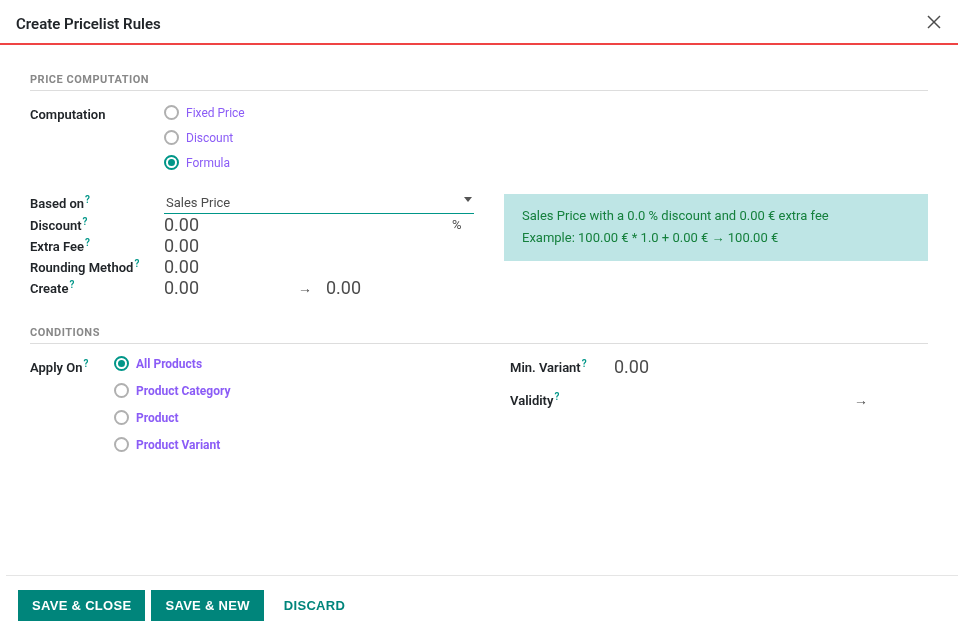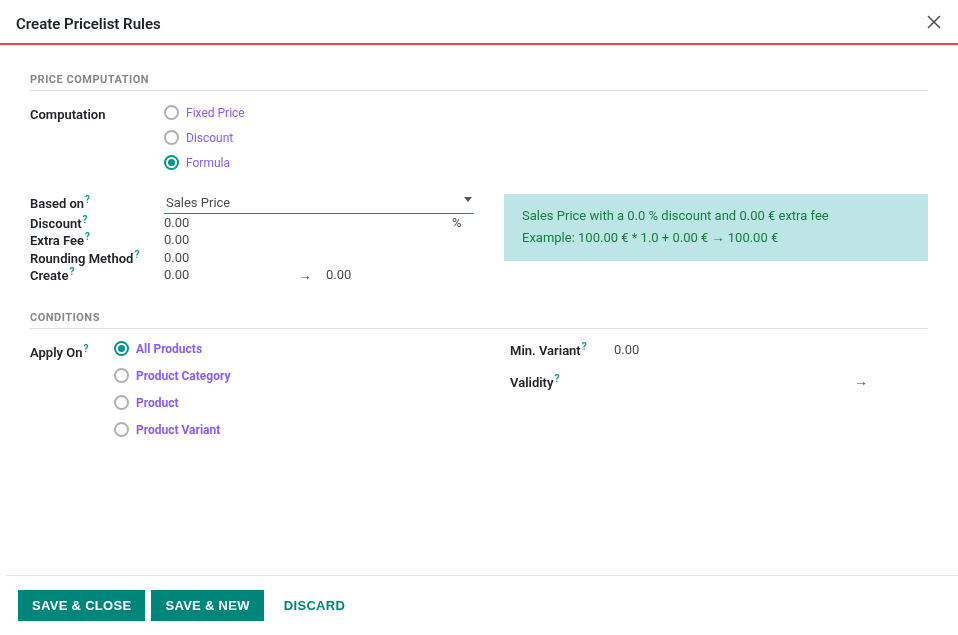--- a/index.html
+++ b/index.html
@@ -91,21 +91,21 @@
     color: #4c4c4c;
     width: 310px;
   }
   .caret-down {
     position: absolute; right: 2px; top: 5px;
     width: 0; height: 0;
     border-left: 4px solid transparent;
     border-right: 4px solid transparent;
     border-top: 5px solid #555;
   }
-  .plain-val { color: #4c4c4c; font-size: 13px; }
+  .plain-val { color: #4c4c4c; font-size: 18px; }
   .discount-row { display: flex; align-items: center; gap: 8px; }
   .discount-input { width: 280px; color: #4c4c4c; }
   .pct-sign { color: #4c4c4c; }
   .margins-row { display: flex; align-items: center; gap: 14px; }
   .arrow-right { color: #4c4c4c; font-size: 14px; }
 
   .info-box {
     background: #bee5e5;
     color: #15803d;
     padding: 12px 18px 14px 18px;

